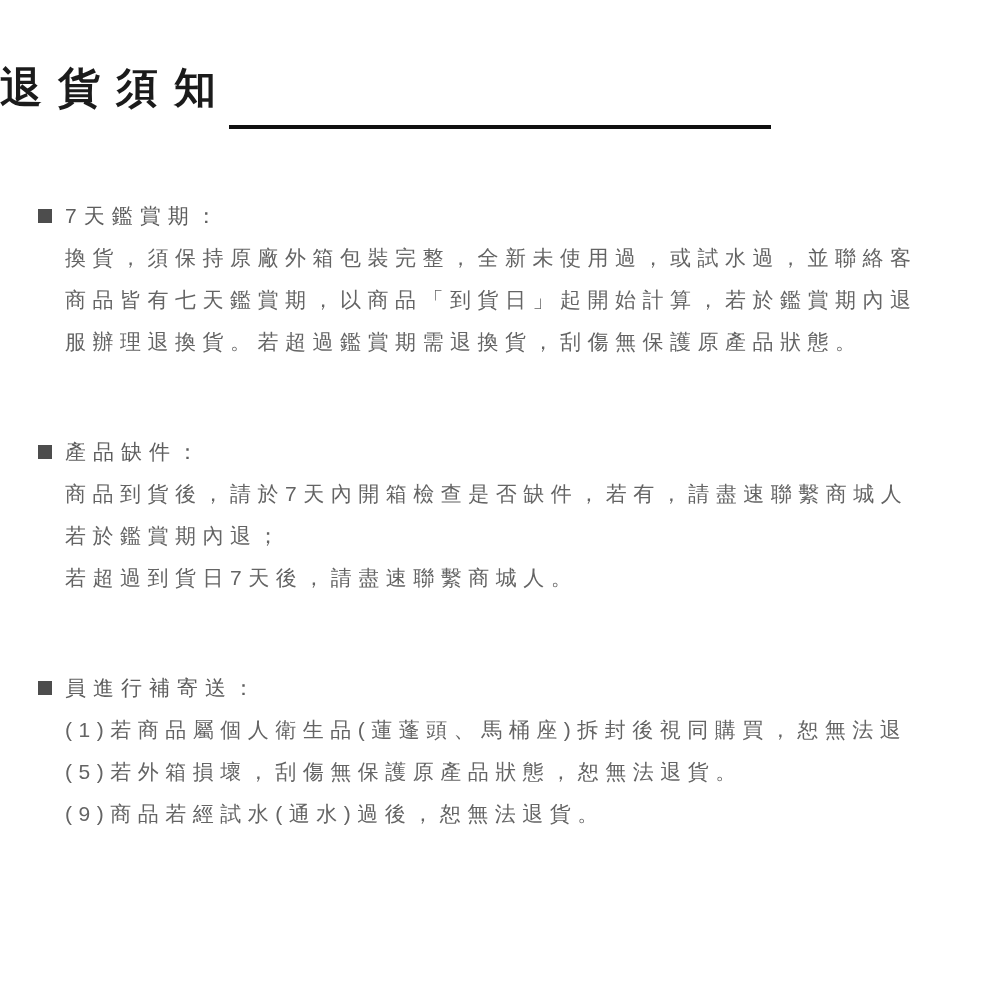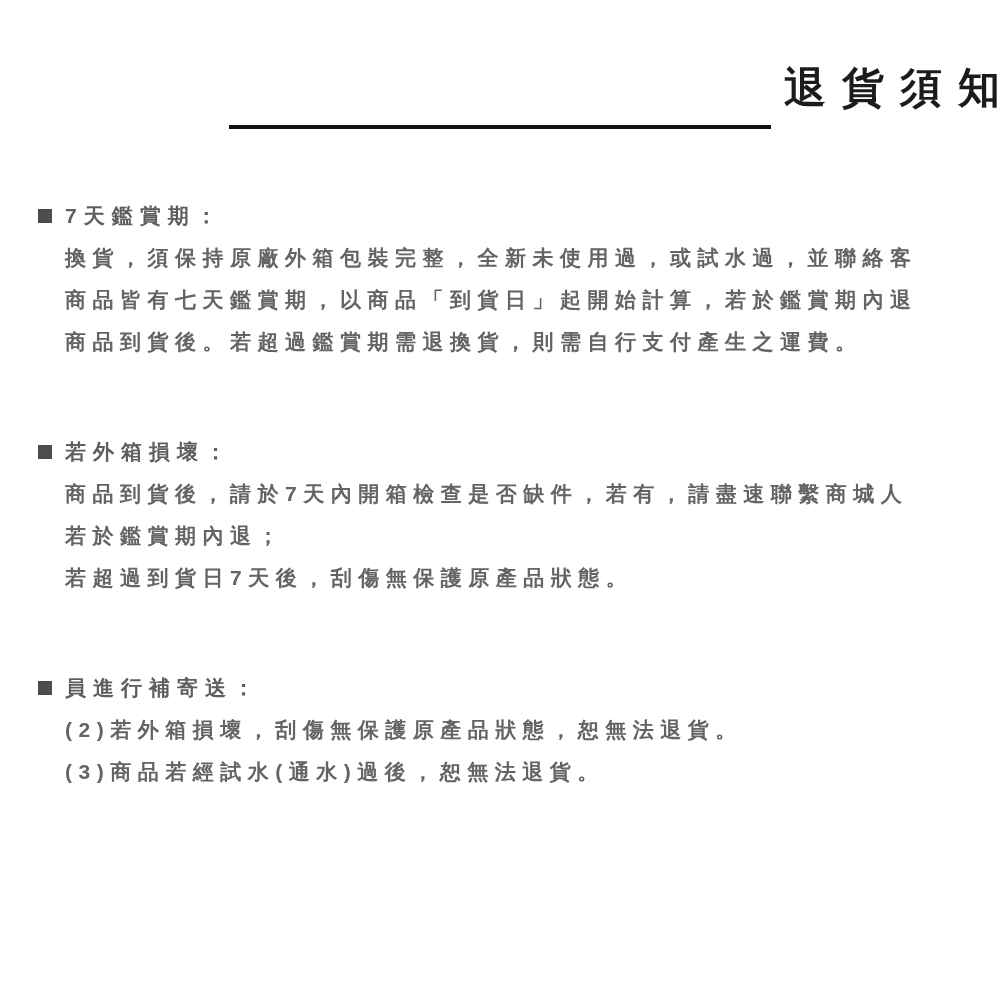--- a/index.html
+++ b/index.html
@@ -7,41 +7,40 @@
   .page {
     position: relative;
     width: 1000px;
     height: 1000px;
     background: #ffffff;
     overflow: hidden;
     font-family: "Liberation Sans", "DejaVu Sans", sans-serif;
   }
   .title-wrap {
     padding-top: 64px;
-    text-align: right;
+    text-align: left;
   }
   .page-title {
     display: inline-block;
     font-size: 42px;
     line-height: 48px;
     font-weight: bold;
     color: #1b1b1b;
     letter-spacing: 16px;
     margin-right: -16px; 
     white-space: nowrap;
   }
   .title-underline {
     width: 542px;
     height: 4px;
     background: #101010;
     margin: 13px auto 0 auto;
   }
   .content {
     padding: 66px 40px 0 38px;
-    font-weight: bold;
   }
   .section {
     margin-bottom: 68px;
   }
   .section-heading-row {
     display: flex;
     align-items: center;
     line-height: 42px;
   }
   .bullet-square {
@@ -81,41 +80,42 @@
   <div class="content">
 
     <div class="section">
       <div class="section-heading-row">
         <span class="bullet-square"></span>
         <span class="section-heading">7天鑑賞期：</span>
       </div>
       <div class="section-body">
         <div class="policy-line">換貨，須保持原廠外箱包裝完整，全新未使用過，或試水過，並聯絡客</div>
         <div class="policy-line">商品皆有七天鑑賞期，以商品「到貨日」起開始計算，若於鑑賞期內退</div>
-        <div class="policy-line">商品到貨後。若超過鑑賞期需退換貨，則需自行支付產生之運費。</div>
+        <div class="policy-line">服辦理退換貨。若超過鑑賞期需退換貨，刮傷無保護原產品狀態。</div>
       </div>
     </div>
 
     <div class="section">
       <div class="section-heading-row">
         <span class="bullet-square"></span>
-        <span class="section-heading">若外箱損壞：</span>
+        <span class="section-heading">產品缺件：</span>
       </div>
       <div class="section-body">
         <div class="policy-line">商品到貨後，請於7天內開箱檢查是否缺件，若有，請盡速聯繫商城人</div>
         <div class="policy-line">若於鑑賞期內退；</div>
-        <div class="policy-line">若超過到貨日7天後，刮傷無保護原產品狀態。</div>
+        <div class="policy-line">若超過到貨日7天後，請盡速聯繫商城人。</div>
       </div>
     </div>
 
     <div class="section">
       <div class="section-heading-row">
         <span class="bullet-square"></span>
         <span class="section-heading">員進行補寄送：</span>
       </div>
       <div class="section-body">
-        <div class="policy-line">(2)若外箱損壞，刮傷無保護原產品狀態，恕無法退貨。</div>
-        <div class="policy-line">(3)商品若經試水(通水)過後，恕無法退貨。</div>
+        <div class="policy-line">(1)若商品屬個人衛生品(蓮蓬頭、馬桶座)拆封後視同購買，恕無法退</div>
+        <div class="policy-line">(5)若外箱損壞，刮傷無保護原產品狀態，恕無法退貨。</div>
+        <div class="policy-line">(9)商品若經試水(通水)過後，恕無法退貨。</div>
       </div>
     </div>
 
   </div>
 </div>
 
 </body></html>

